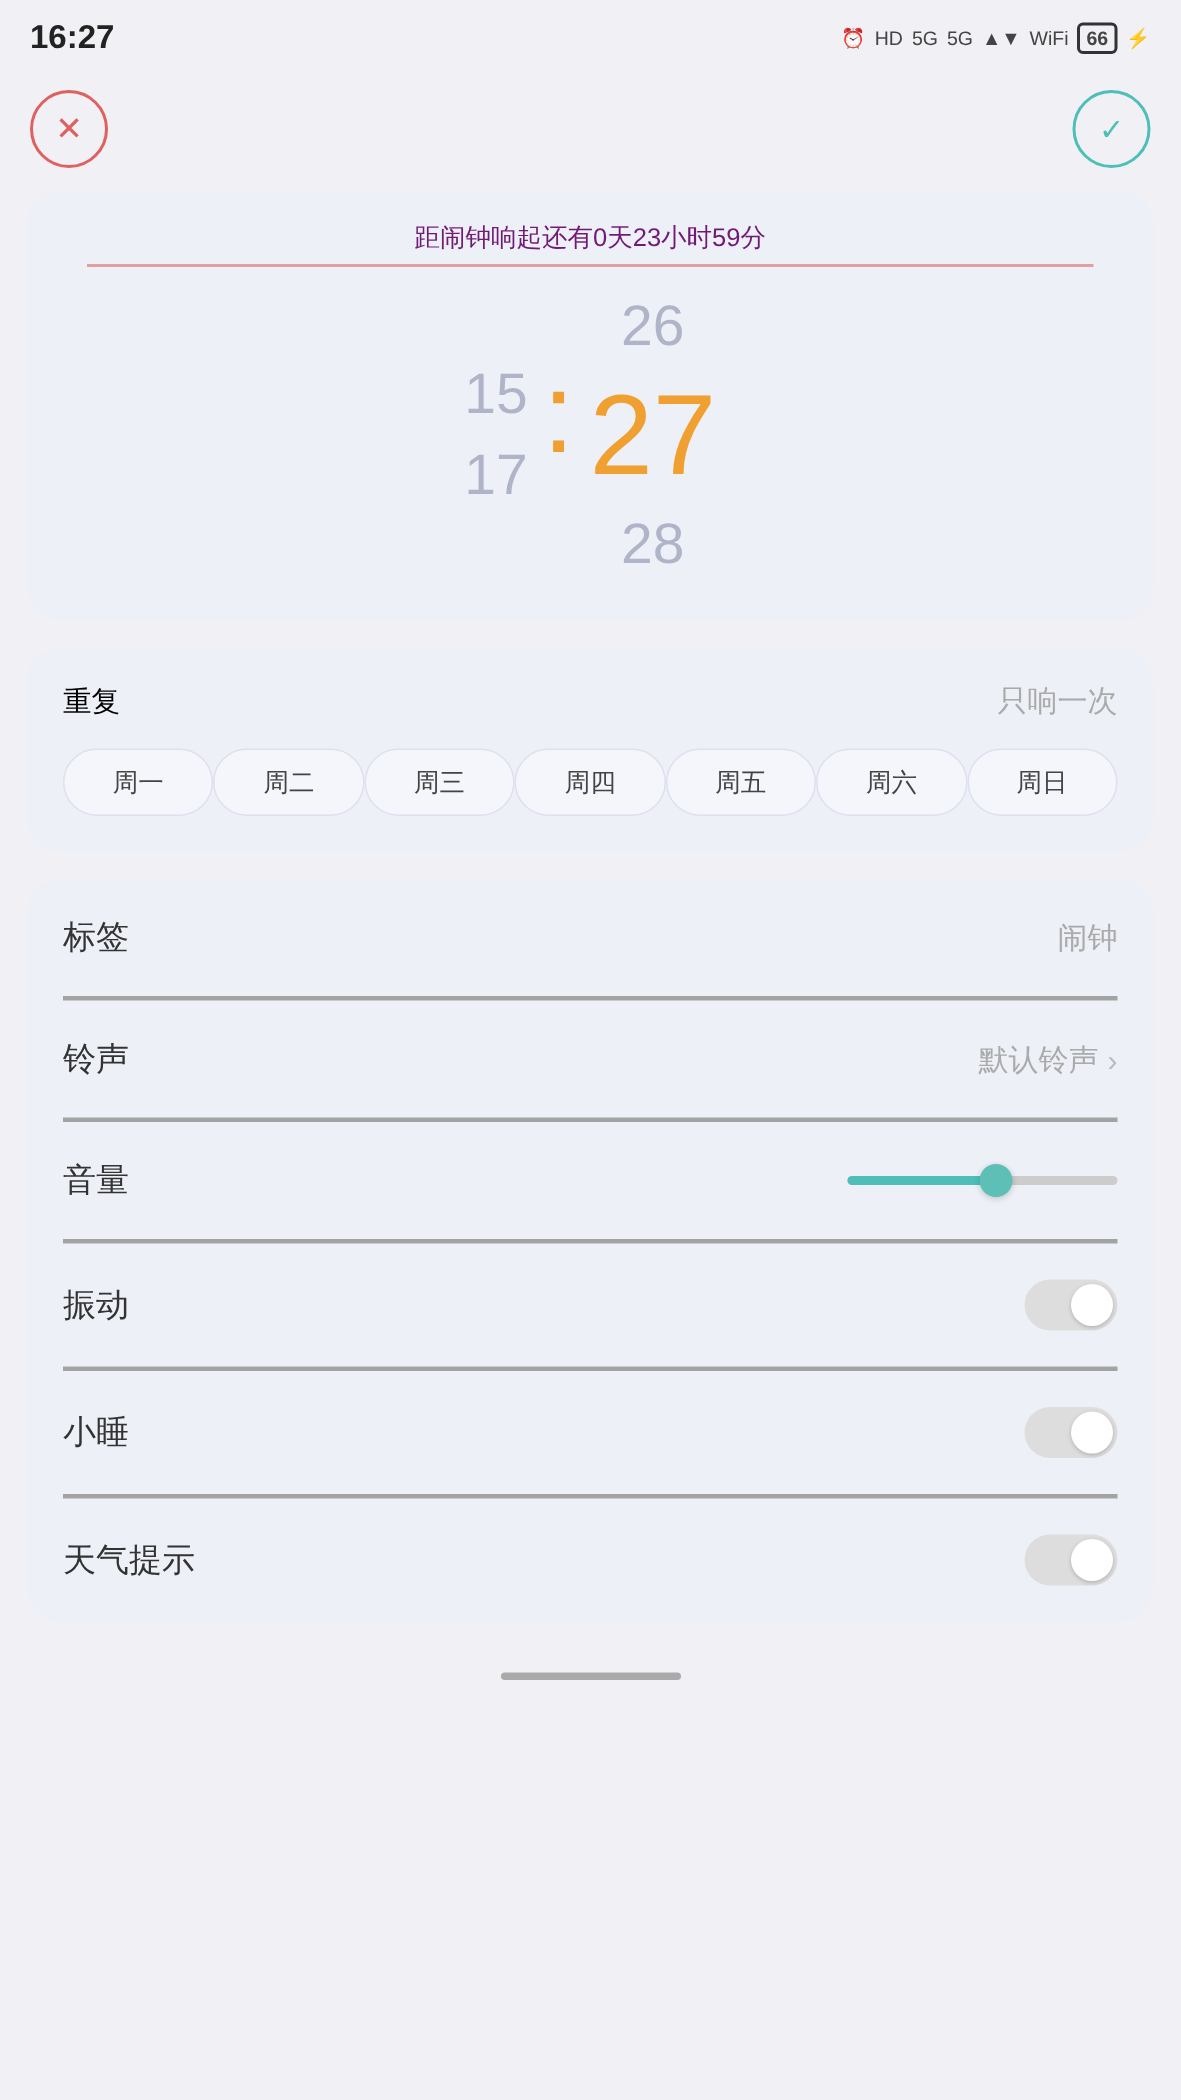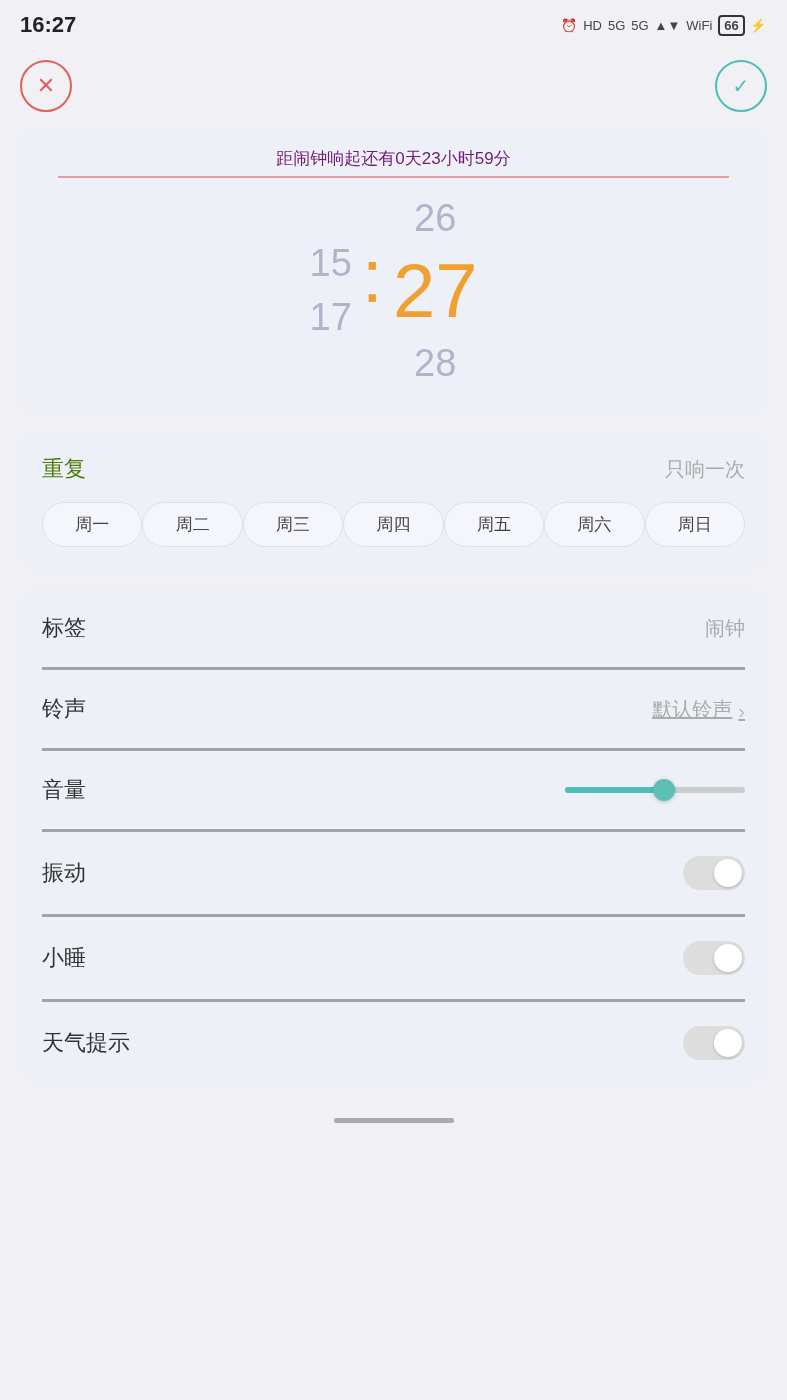--- a/index.html
+++ b/index.html
@@ -135,22 +135,22 @@
       margin: 0 18px 18px;
       padding: 22px 24px 24px;
     }
     .repeat-header {
       display: flex;
       justify-content: space-between;
       align-items: center;
       margin-bottom: 18px;
     }
     .repeat-label {
-      font-size: 22px;
-      color: #4d7c0f;
+      font-size: 19px;
+      color: #000000;
       font-weight: 500;
     }
     .repeat-value {
       font-size: 20px;
       color: #aaa;
     }
     .days-row {
       display: flex;
       gap: 0;
       justify-content: space-between;
@@ -192,21 +192,20 @@
     .setting-value {
       font-size: 20px;
       color: #aaa;
     }
     .setting-value-arrow {
       font-size: 20px;
       color: #aaa;
       display: flex;
       align-items: flex-end;
       gap: 6px;
-      text-decoration: underline;
     }
     .arrow-icon {
       font-size: 20px;
       color: #bbb;
     }
 
     
     .volume-slider-wrap {
       display: flex;
       align-items: center;

